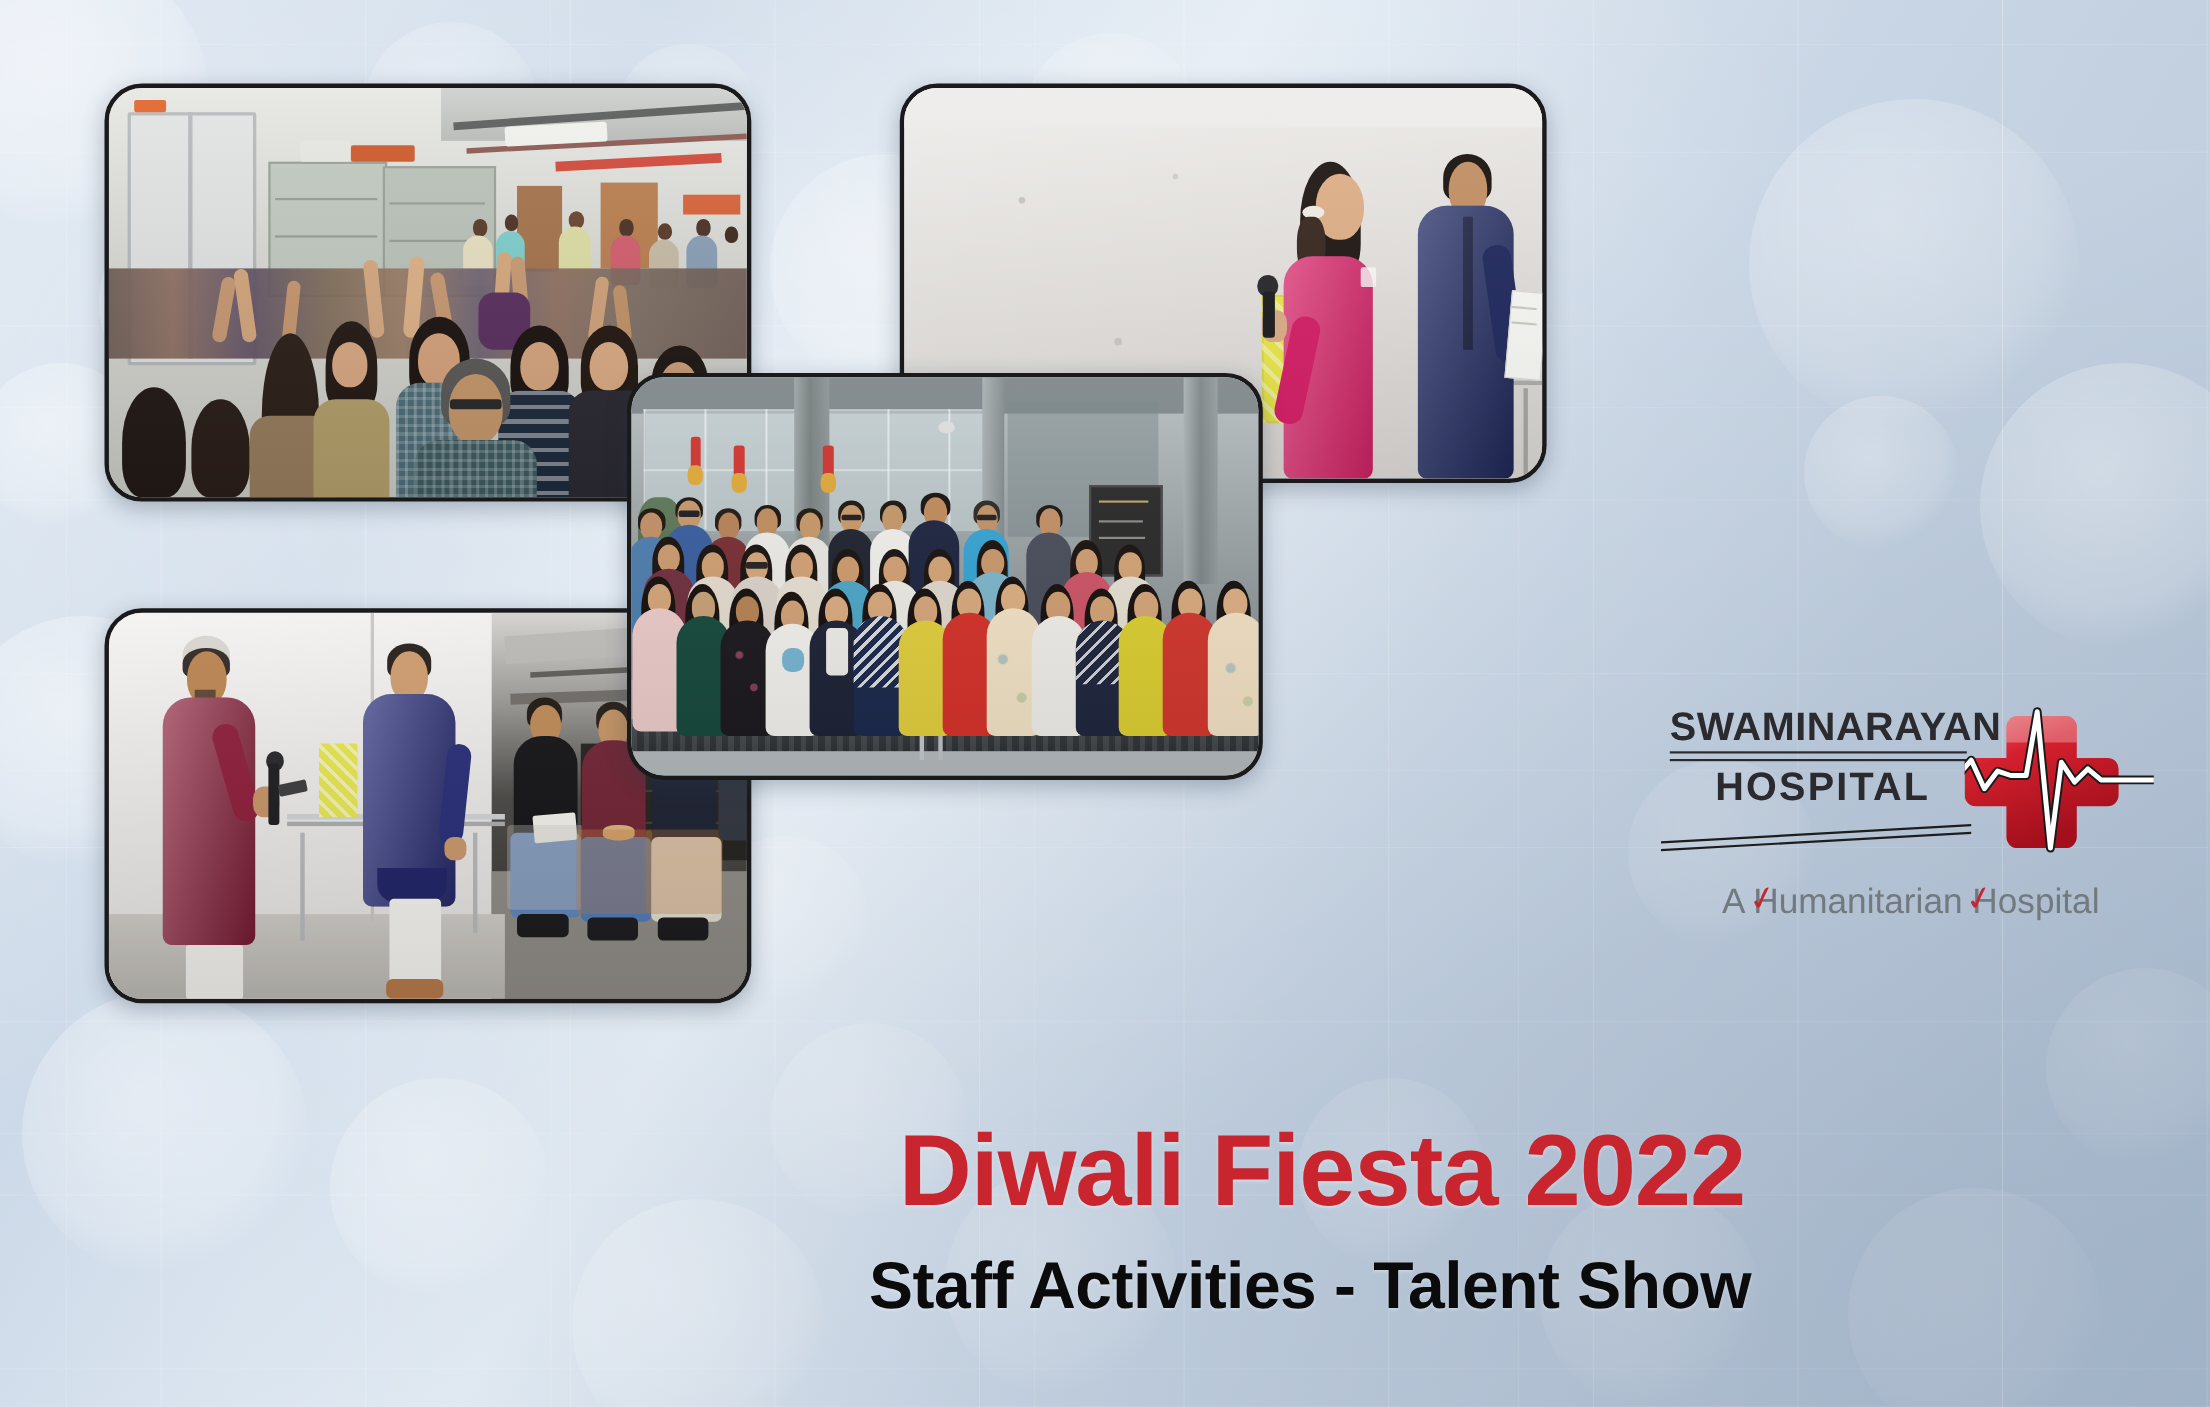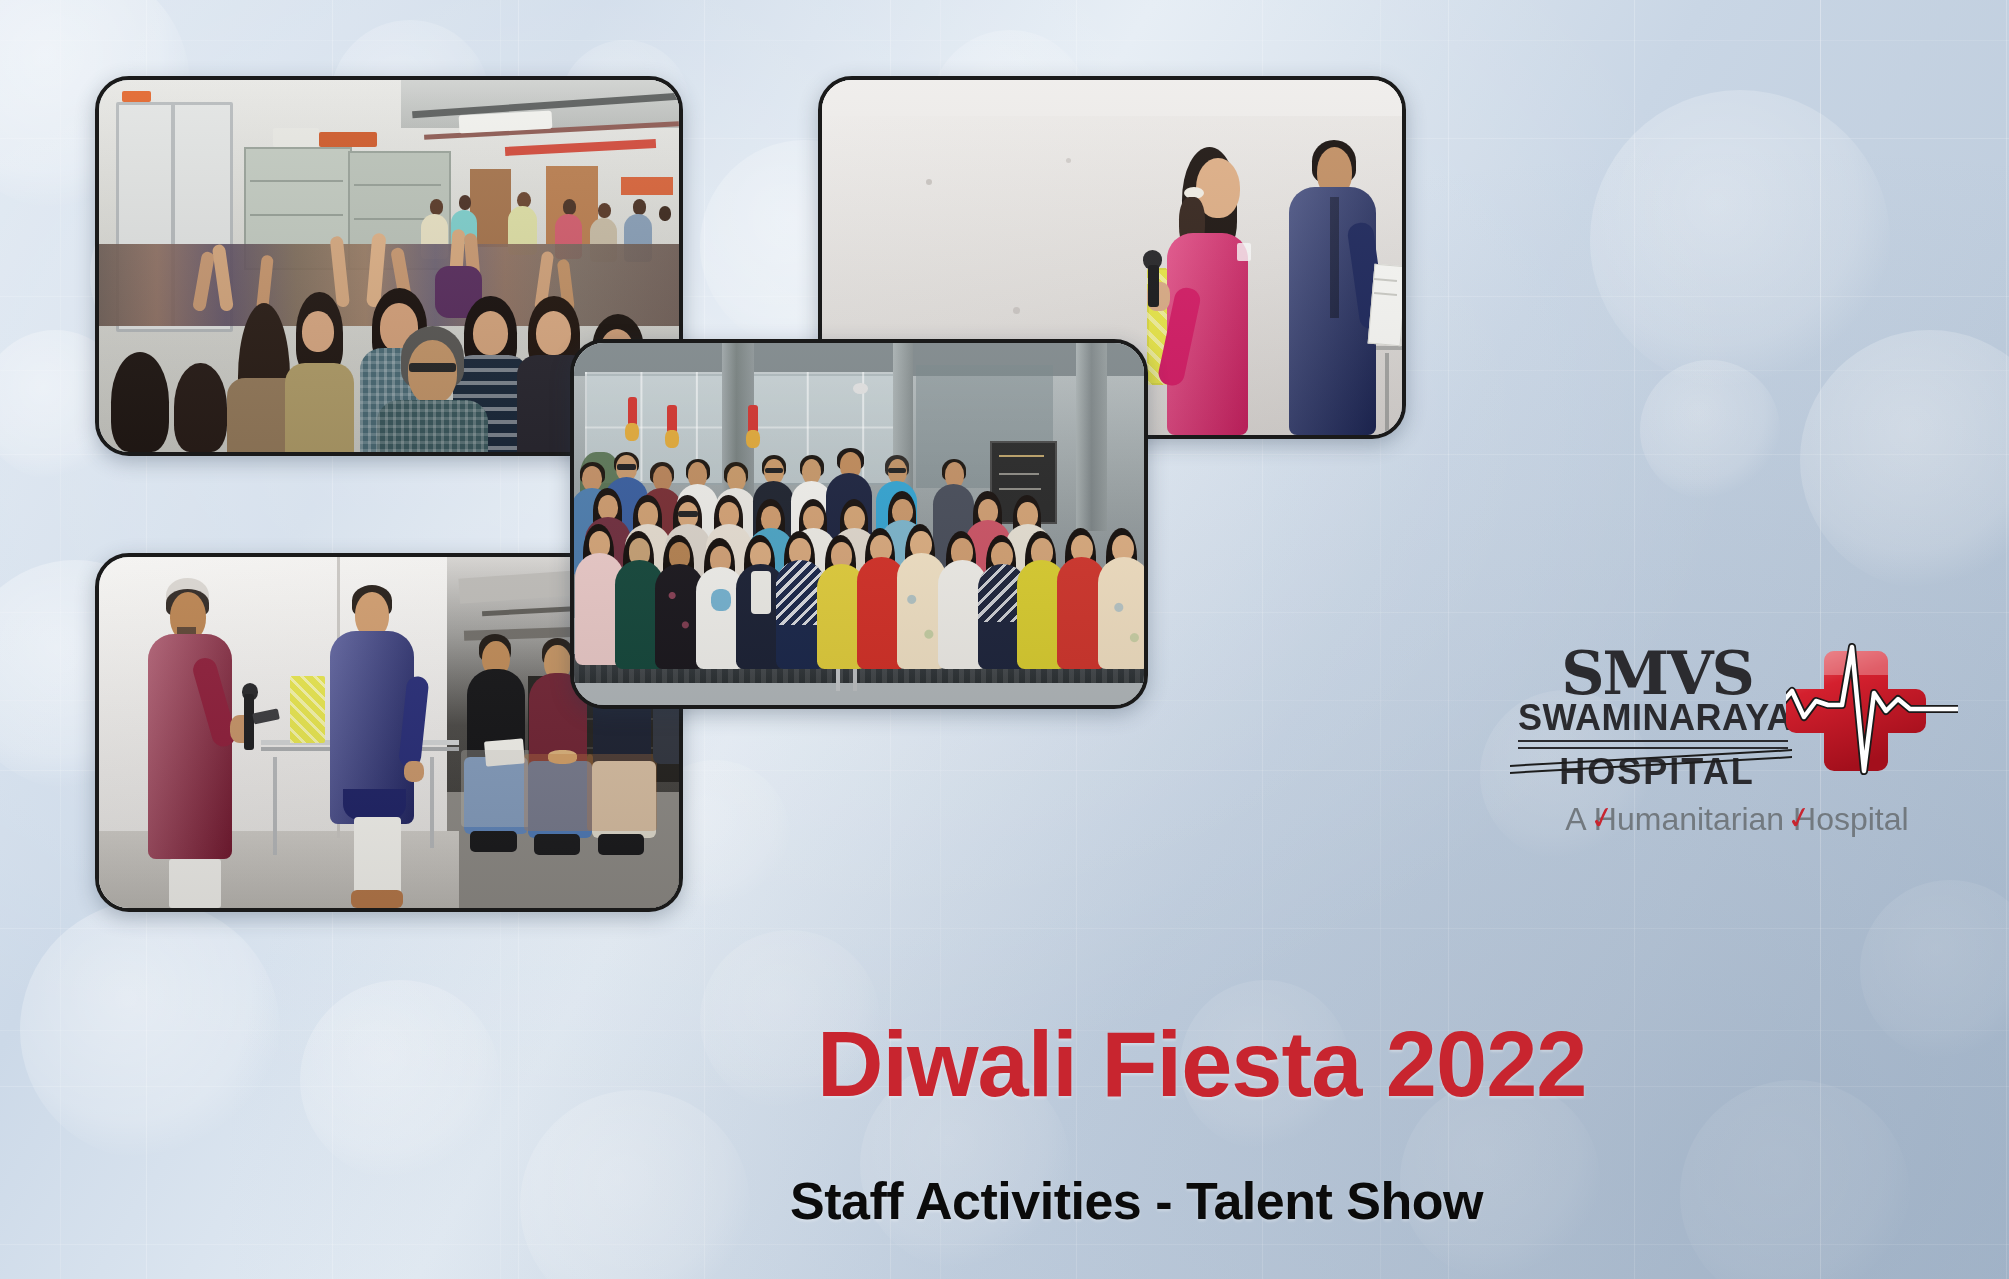--- a/index.html
+++ b/index.html
@@ -557,21 +557,20 @@
              border-radius:26px 26px 8px 8px;"></div>
       </div>
       <div class="obj" style="inset:0;background:linear-gradient(180deg,rgba(255,255,255,.05),rgba(0,0,0,.10));"></div>
     </div>
   </div>
 
   <div class="logo" style="left:1518px;top:645px;width:440px;height:200px;">
     <div style="position:relative;width:100%;height:100%;">
 
       <div style="position:absolute;left:0;top:0;width:278px;">
-        <div class="logo-smvs" style="font-size:60px;text-align:center;">SMVS</div>
         <div class="logo-swami" style="font-size:36px;text-align:center;margin-top:-2px;">SWAMINARAYAN</div>
         <div class="logo-rule" style="width:270px;margin-top:4px;"></div>
         <div class="logo-hosp" style="font-size:36px;text-align:center;margin-top:5px;">HOSPITAL</div>
       </div>
 
       <span style="position:absolute;left:268px;top:-4px;width:172px;height:138px;display:block;">
         <svg width="172" height="138" viewBox="0 0 172 138">
           <defs>
             <linearGradient id="crossGrad" x1="0" y1="0" x2="0.4" y2="1">
               <stop offset="0%" stop-color="#e8636a"></stop>
@@ -593,16 +592,16 @@
       <div class="logo-tag" style="position:absolute;left:-12px;top:158px;width:462px;text-align:center;
                   font-size:32px;white-space:nowrap;">
         <span>A </span><span style="position:relative;"><span class="tick" style="position:absolute;left:-4px;top:2px;font-size:30px;transform:rotate(-12deg);display:inline-block;">✓</span><span>Humanitarian</span></span>&nbsp;<span style="position:relative;"><span class="tick" style="position:absolute;left:-6px;top:2px;font-size:30px;transform:rotate(-12deg);display:inline-block;">✓</span><span>Hospital</span></span>
       </div>
     </div>
   </div>
 
   <div class="title-main" style="left:817px;top:1012px;font-size:92px;color:#c8252f;
               text-shadow:0 2px 3px rgba(255,255,255,.35);">Diwali Fiesta 2022</div>
 
-  <div class="title-sub" style="left:790px;top:1171px;font-size:52px;color:#0b0b0b;
+  <div class="title-sub" style="left:790px;top:1134px;font-size:60px;color:#0b0b0b;
               text-shadow:0 2px 3px rgba(255,255,255,.30);">Staff Activities - Talent Show</div>
 
 </div>
 
 </body></html>

